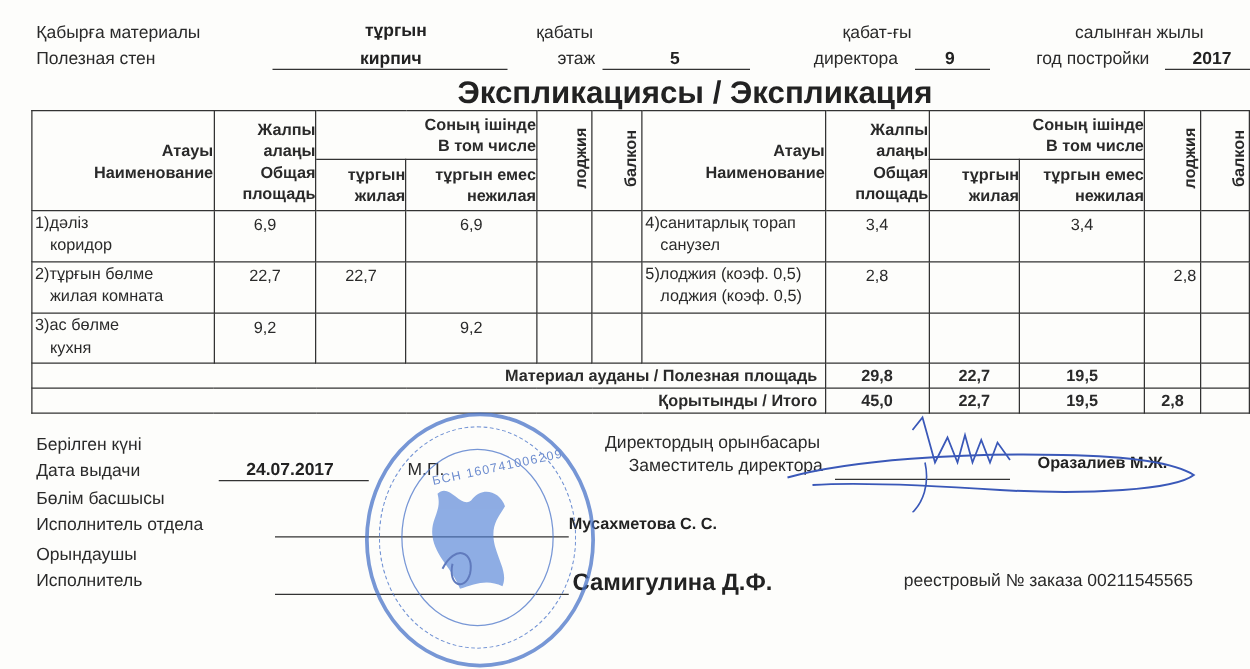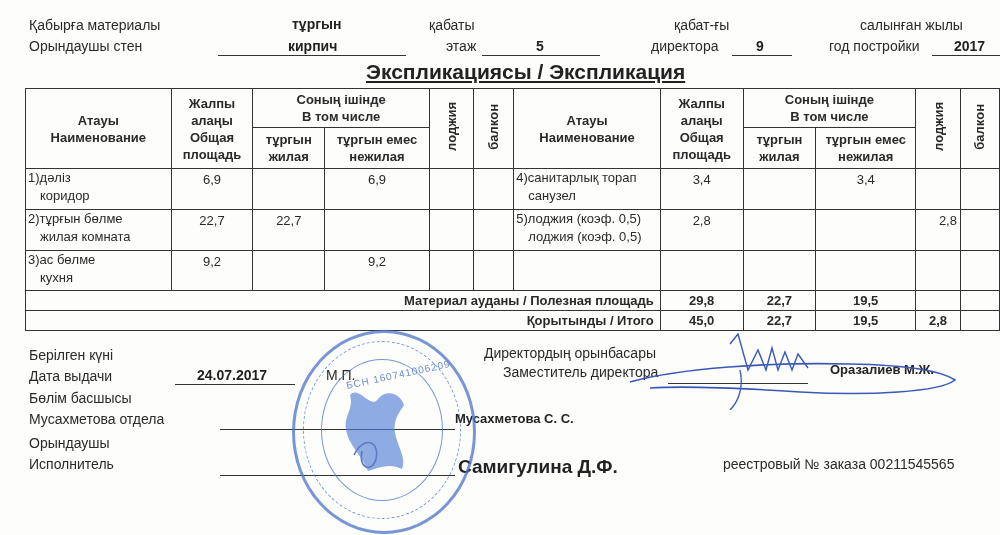--- a/index.html
+++ b/index.html
@@ -2,43 +2,43 @@
 <html><head>
 <meta charset="utf-8">
 <style>
   html, body { margin:0; padding:0; }
   body { width:1000px; height:535px; background:#fdfdfb; position:relative; overflow:hidden;
          font-family:"Liberation Sans", sans-serif; color:#222; }
   .abs { position:absolute; white-space:nowrap; }
   .lbl { font-size:14px; color:#2a2a2a; }
   .val { font-size:14px; font-weight:bold; color:#222; }
   .uline { position:absolute; height:0; border-top:1.5px solid #333; }
-  .title { font-size:21px; font-weight:bold; color:#222;text-decoration:underline; }
+  .title { font-size:25px; font-weight:bold; color:#222; }
   table.grid { position:absolute; left:25px; top:88px; border-collapse:collapse; table-layout:fixed; }
   table.grid td { border:1.5px solid #333; font-size:13px; color:#2a2a2a; padding:0; overflow:hidden; }
-  .hd { text-align:center; font-weight:bold; font-size:13px; line-height:17px; }
+  .hd { text-align:right; font-weight:bold; font-size:13px; line-height:17px; }
   .vert { writing-mode:vertical-rl; transform:rotate(180deg); font-weight:bold; font-size:13px; display:inline-block; }
   .num { text-align:center; vertical-align:top; font-size:14px; padding-top:3px !important; }
   .numr { text-align:right; vertical-align:top; font-size:14px; padding-top:3px !important; padding-right:3px !important; }
   .name { vertical-align:top; line-height:18px; padding-left:2px !important; font-size:13px; }
   .name .l2 { padding-left:12px; display:block; }
   .sumlbl { text-align:right; font-weight:bold; font-size:13px; padding-right:6px !important; }
   .sumnum { text-align:center; font-weight:bold; font-size:14px; }
   .stamp { position:absolute; left:292px; top:330px; width:178px; height:198px; border-radius:50%;
            border:3px solid #4a74c9; opacity:0.75; }
   .stamp .inner { position:absolute; left:26px; top:26px; width:120px; height:140px; border-radius:50%; border:1.5px solid #4a74c9; }
   .stamp .ring { position:absolute; left:8px; top:8px; width:156px; height:176px; border-radius:50%; border:1px dashed #4a74c9; }
   .stamp .bin { position:absolute; left:50px; top:36px; font-size:10px; color:#3c66c0; transform:rotate(-12deg); letter-spacing:1px; }
   .stamp .emblem { position:absolute; left:45px; top:52px; width:70px; height:90px; }
 </style>
 </head>
 <body>
 
 <div class="abs lbl" style="left:29px;top:17px;">Қабырға материалы</div>
-<div class="abs lbl" style="left:29px;top:38px;">Орындаушы стен</div>
+<div class="abs lbl" style="left:29px;top:38px;">Полезная стен</div>
 <div class="abs val" style="left:292px;top:16px;">тұргын</div>
 <div class="abs val" style="left:288px;top:38px;">кирпич</div>
 <div class="uline" style="left:218px;top:55px;width:188px;"></div>
 
 <div class="abs lbl" style="left:429px;top:17px;">қабаты</div>
 <div class="abs lbl" style="left:446px;top:38px;">этаж</div>
 <div class="abs val" style="left:536px;top:38px;">5</div>
 <div class="uline" style="left:482px;top:55px;width:118px;"></div>
 
 <div class="abs lbl" style="left:674px;top:17px;">қабат-ғы</div>
@@ -188,21 +188,21 @@
 </tbody>
   </table>
 
 <div class="abs lbl" style="left:29px;top:347px;">Берілген күні</div>
 <div class="abs lbl" style="left:29px;top:368px;">Дата выдачи</div>
 <div class="abs val" style="left:197px;top:367px;">24.07.2017</div>
 <div class="uline" style="left:175px;top:384px;width:120px;"></div>
 <div class="abs lbl" style="left:326px;top:367px;">М.П.</div>
 
 <div class="abs lbl" style="left:29px;top:390px;">Бөлім басшысы</div>
-<div class="abs lbl" style="left:29px;top:411px;">Мусахметова отдела</div>
+<div class="abs lbl" style="left:29px;top:411px;">Исполнитель отдела</div>
 <div class="uline" style="left:220px;top:429px;width:235px;"></div>
 <div class="abs val" style="left:455px;top:411px;font-size:13px;">Мусахметова С. С.</div>
 
 <div class="abs lbl" style="left:29px;top:435px;">Орындаушы</div>
 <div class="abs lbl" style="left:29px;top:456px;">Исполнитель</div>
 <div class="uline" style="left:220px;top:475px;width:235px;"></div>
 <div class="abs val" style="left:458px;top:456px;font-size:19px;">Самигулина Д.Ф.</div>
 
 <div class="abs lbl" style="left:484px;top:345px;">Директордың орынбасары</div>
 <div class="abs lbl" style="left:503px;top:364px;">Заместитель директора</div>

